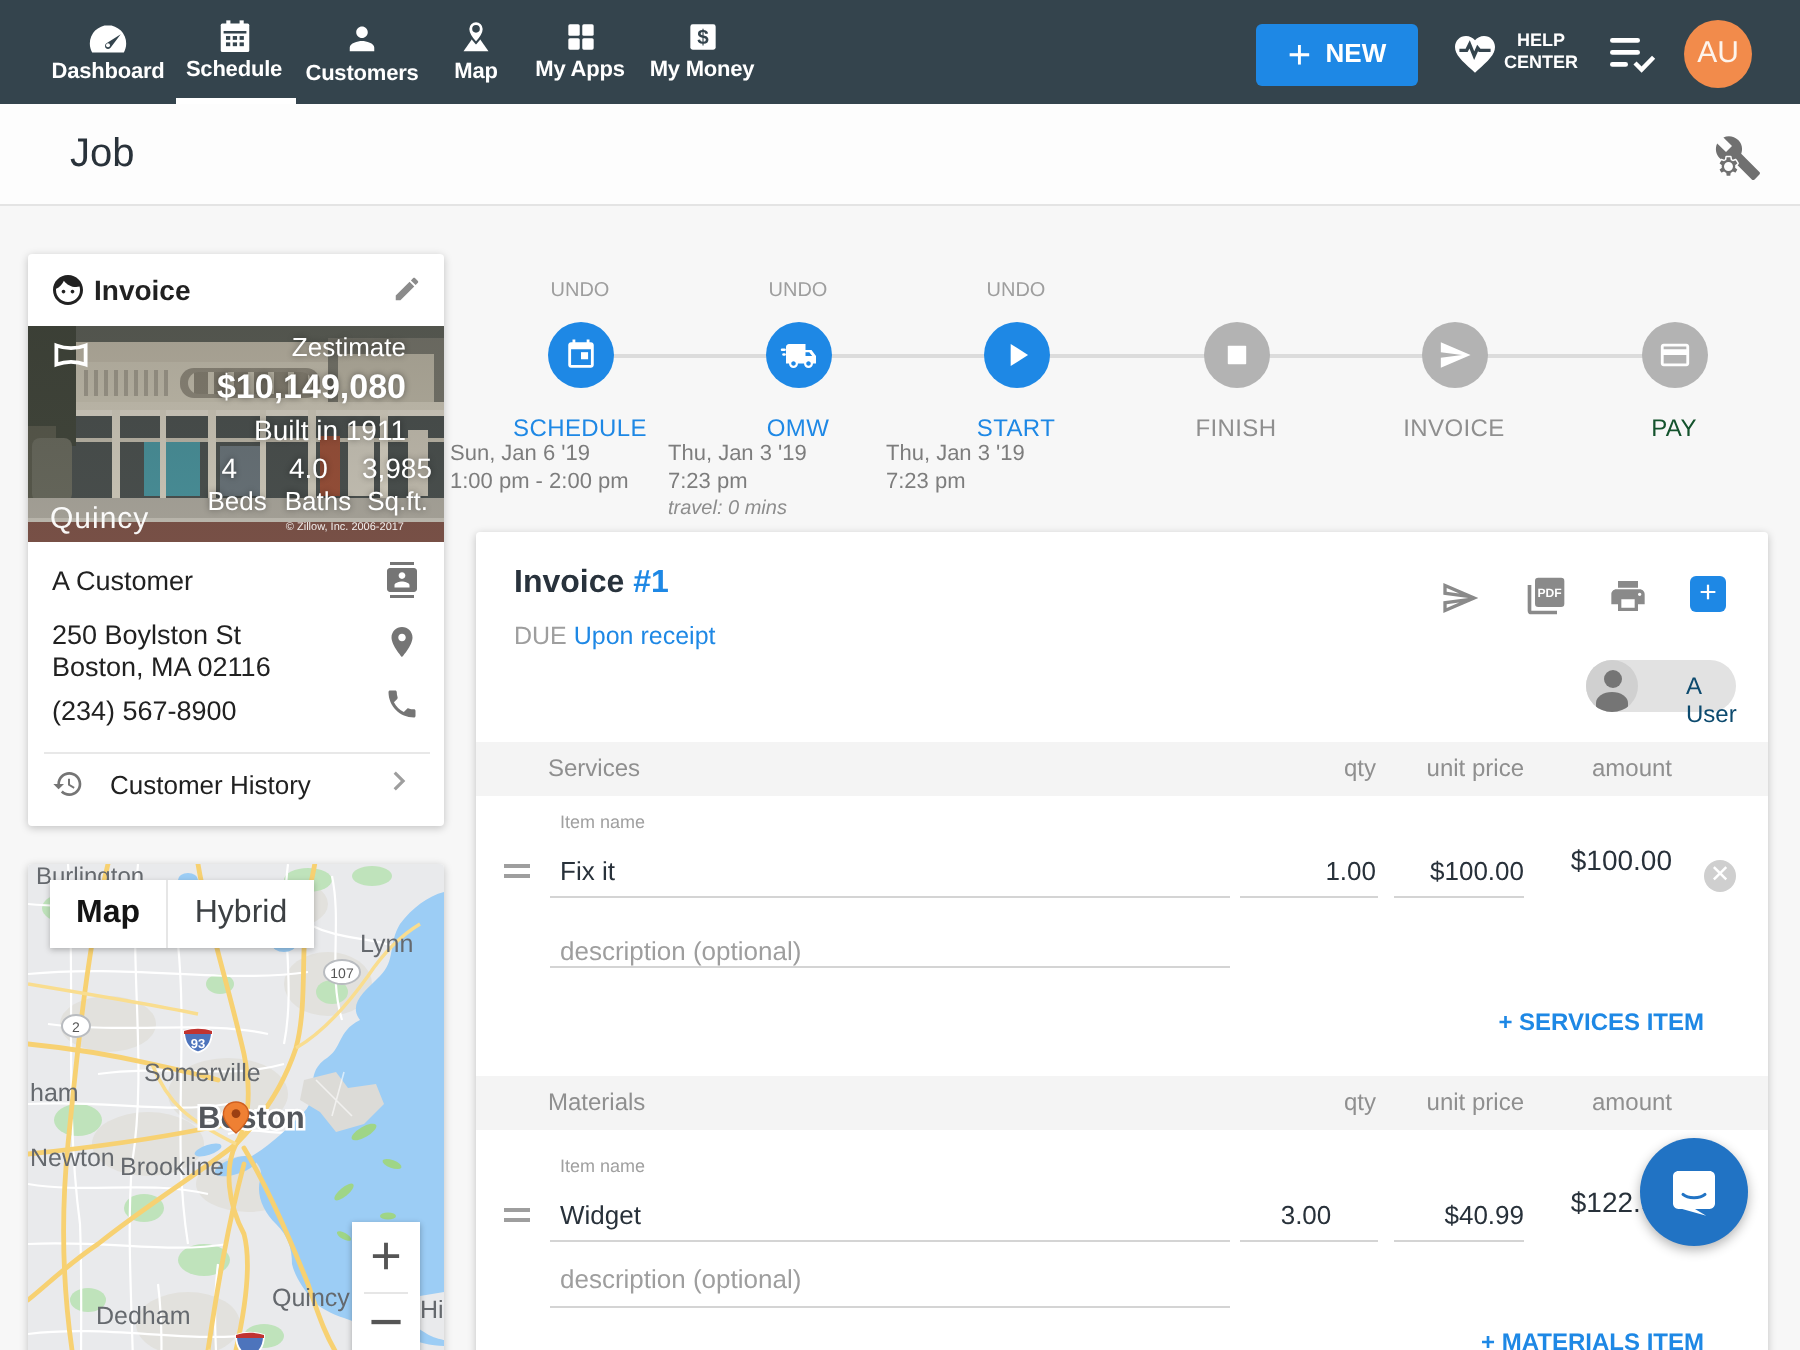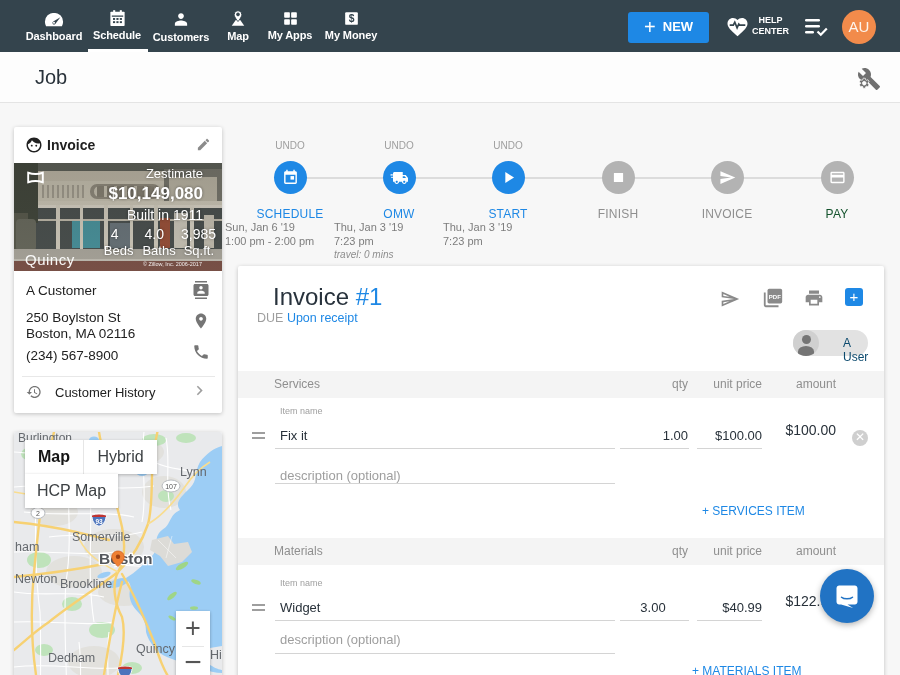--- a/index.html
+++ b/index.html
@@ -36,21 +36,21 @@
 .tl-gray{background:#b3b3b3}
 .tl-lbl{position:absolute;top:207px;width:120px;text-align:center;font-size:12px;letter-spacing:.2px}
 .tl-date{position:absolute;width:130px;text-align:left;font-size:11px;color:#7d7d7d;line-height:13.5px}
 #tline{position:absolute;left:290px;top:177px;width:547px;height:2px;background:#dcdcdc}
 
 .gband{position:absolute;left:0;width:646px;height:27px;background:#f4f4f4;color:#8f8f8f;font-size:12px;line-height:27px}
 .inp-line{position:absolute;border-bottom:1px solid #d4d4d4}
 .itemname{position:absolute;font-size:9px;color:#a0a0a0}
 .ival{position:absolute;font-size:13px;color:#28313a}
 .idesc{position:absolute;font-size:13px;color:#9e9e9e}
-.addlink{position:absolute;font-size:12px;font-weight:normal;color:#1e88e5;}
+.addlink{position:absolute;font-size:12px;font-weight:bold;color:#1e88e5;text-align:right}
 
 #chat{position:absolute;left:820px;top:569px;width:54px;height:54px;border-radius:50%;background:#2173c4;box-shadow:0 2px 6px rgba(0,0,0,0.3);display:flex;align-items:center;justify-content:center}
 </style>
 </head>
 <body>
 <div id="nav"></div>
 <div class="navitem" style="left:22px;width:64px">
  <svg width="22" height="20" viewBox="0 0 24 22" fill="#fff">
       <path d="M12 4a10 10 0 0 0-10 10c0 1.8.5 3.5 1.3 5h17.4c.8-1.5 1.3-3.2 1.3-5a10 10 0 0 0-10-10z"></path>
       <path fill="#34444d" d="M10.6 16.4a2 2 0 0 0 2.8 0L19 9l-7.4 4.6a2 2 0 0 0-1 2.8z"></path>
@@ -335,21 +335,20 @@
  <g transform="translate(104,119)">
   <path d="M0 0 C-3.7 0 -6.3 2.7 -6.3 6.1 C-6.3 10.5 0 15.5 0 15.5 C0 15.5 6.3 10.5 6.3 6.1 C6.3 2.7 3.7 0 0 0 Z" fill="#ef8033" stroke="#cf5f1f" stroke-width="0.7"></path>
   <circle cx="0" cy="5.8" r="2.2" fill="#9c3f12"></circle>
  </g>
 </svg>
 
 <div class="abs" style="left:11px;top:8px;width:132px;height:34px;background:#fff;box-shadow:0 1px 3px rgba(0,0,0,.25);font-size:16px">
   <div class="abs" style="left:0;top:0;width:59px;height:34px;text-align:center;line-height:34px;font-weight:bold;color:#141414;border-right:1px solid #e6e6e6">Map</div>
   <div class="abs" style="left:59px;top:0;width:73px;height:34px;text-align:center;line-height:34px;color:#3c4043">Hybrid</div>
 </div>
-<div class="abs" style="left:11px;top:42px;width:93px;height:34px;background:#fff;box-shadow:0 1px 3px rgba(0,0,0,.25);font-size:16px;text-align:center;line-height:34px;color:#3c4043">HCP Map</div>
 <div class="abs" style="left:162px;top:179px;width:34px;height:151px;background:#fff;box-shadow:0 1px 3px rgba(0,0,0,.3)">
   <div class="abs" style="left:0;top:0;width:34px;height:35px;color:#555;font-size:27px;text-align:center;line-height:35px">+</div>
   <div class="abs" style="left:6px;top:35px;width:22px;height:1px;background:#e6e6e6"></div>
   <div class="abs" style="left:0;top:36px;width:34px;height:34px;color:#555;font-size:30px;text-align:center;line-height:30px">−</div>
 </div>
 </div>
 
 <div id="tline"></div>
 <div class="tl-undo" style="left:250px">UNDO</div>
 <div class="tl-undo" style="left:359px">UNDO</div>
@@ -390,21 +389,21 @@
 <div class="tl-lbl" style="left:230px;color:#1e88e5">SCHEDULE</div>
 <div class="tl-lbl" style="left:339px;color:#1e88e5">OMW</div>
 <div class="tl-lbl" style="left:448px;color:#1e88e5">START</div>
 <div class="tl-lbl" style="left:558px;color:#8f8f8f">FINISH</div>
 <div class="tl-lbl" style="left:667px;color:#8f8f8f">INVOICE</div>
 <div class="tl-lbl" style="left:777px;color:#14532d">PAY</div>
 <div class="tl-date" style="left:225px;top:221px">Sun, Jan 6 '19<br>1:00 pm - 2:00 pm</div>
 <div class="tl-date" style="left:334px;top:221px">Thu, Jan 3 '19<br>7:23 pm<br><span style="font-style:italic;font-size:10px;color:#8d8d8d">travel: 0 mins</span></div>
 <div class="tl-date" style="left:443px;top:221px">Thu, Jan 3 '19<br>7:23 pm</div>
 <div class="card" id="invcard">
- <div class="abs" style="left:35px;top:17px;font-size:24px;font-weight:normal;color:#28323c">Invoice <span style="color:#1e88e5">#1</span></div>
+ <div class="abs" style="left:19px;top:17px;font-size:16px;font-weight:bold;color:#28323c">Invoice <span style="color:#1e88e5">#1</span></div>
  <div class="abs" style="left:19px;top:45px;font-size:12.5px;color:#9e9e9e">DUE <span style="color:#1e88e5">Upon receipt</span></div>
  <svg class="abs" style="left:482px;top:23px" width="20" height="20" viewBox="0 0 24 24" fill="#8a8a8a">
       <path d="M4.01 6.03l7.51 3.22-7.52-1 .01-2.22m7.5 8.72L4 17.97v-2.22l7.51-1M2.01 3L2 10l15 2-15 2 .01 7L23 12 2.01 3z"></path>
     </svg>
  <svg class="abs" style="left:524px;top:21px" width="22" height="22" viewBox="0 0 24 24" fill="#8a8a8a">
       <path d="M4 6H2v14a2 2 0 0 0 2 2h14v-2H4V6z"></path>
       <rect x="6" y="2" width="16" height="16" rx="1.8"></rect>
       <text x="14" y="12.6" font-size="6.6" font-weight="bold" fill="#fff" text-anchor="middle" font-family="Liberation Sans,sans-serif">PDF</text>
     </svg>
  <svg class="abs" style="left:566px;top:22px" width="20" height="20" viewBox="0 0 24 24" fill="#8a8a8a">

